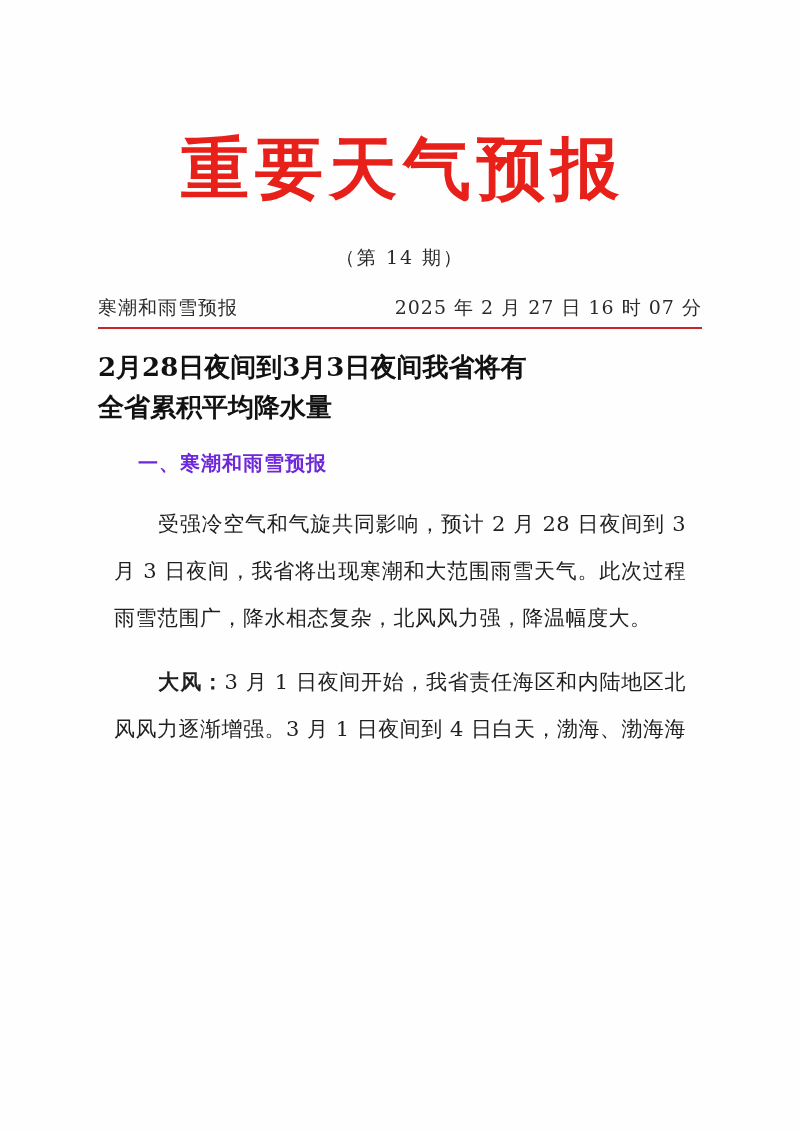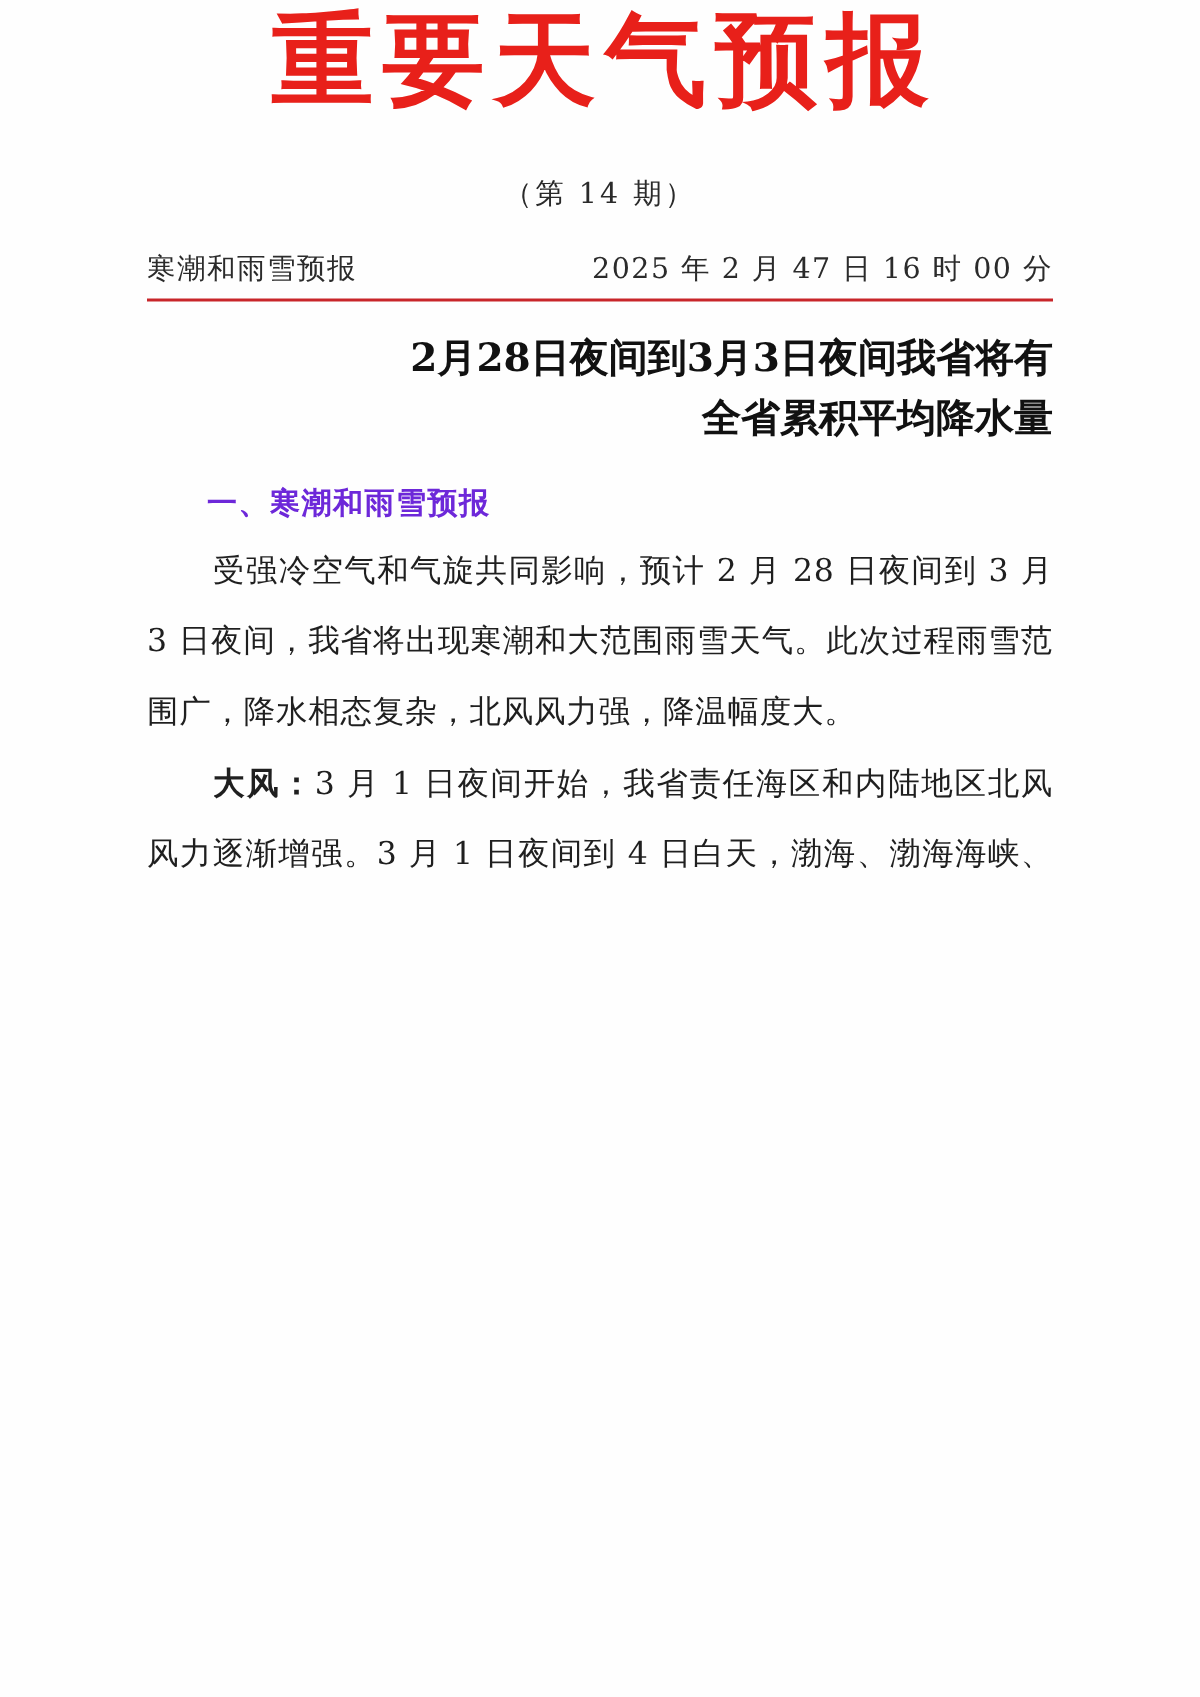--- a/index.html
+++ b/index.html
@@ -19,20 +19,21 @@
   .page {
     width: 800px;
     height: 1131px;
     position: relative;
     background: #fefefe;
     box-sizing: border-box;
   }
 
   
   .masthead {
+    padding-top: 128px;
     text-align: center;
   }
   .doc-title {
     font-family: "DejaVu Serif", "Liberation Serif", serif;
     font-weight: bold;
     font-size: 68px;
     line-height: 80px;
     color: #e8201a;
     letter-spacing: 6px;
     text-indent: 6px;
@@ -79,21 +80,21 @@
     margin: 7px auto 0 auto;
     border: 0;
     border-top: 2.5px solid #c8262a;
   }
 
   
   .headline {
     margin: 0 auto;
     width: 604px;
     padding-top: 18px;
-    text-align: right;
+    text-align: left;
     font-family: "DejaVu Serif", "Liberation Serif", serif;
     font-weight: bold;
     font-size: 26px;
     line-height: 40px;
     color: #111111;
     letter-spacing: 0px;
   }
   .headline-line {
     display: block;
     white-space: nowrap;
@@ -117,21 +118,21 @@
     margin: 0;
     padding-bottom: 4px;
   }
 
   .para {
     font-family: "DejaVu Serif", "Liberation Serif", serif;
     font-size: 21px;
     line-height: 47px;
     color: #1f1f1f;
     text-indent: 44px;
-    margin: 0;
+    margin: 16px;
     text-align: justify;
     text-justify: inter-character;
     letter-spacing: 0.5px;
     word-break: break-all;
   }
   .para .lead {
     font-weight: bold;
     letter-spacing: 1px;
   }
   .para.truncated {
@@ -144,21 +145,21 @@
 
 <div class="page">
 
   <div class="masthead">
     <h1 class="doc-title">重要天气预报</h1>
     <p class="issue-line">（第 14 期）</p>
   </div>
 
   <div class="header-row">
     <span class="org-name">寒潮和雨雪预报</span>
-    <span class="issue-datetime">2025 年 2 月 47 日 16 时 00 分</span>
+    <span class="issue-datetime">2025 年 2 月 27 日 16 时 07 分</span>
   </div>
 
   <hr class="red-rule">
 
   <div class="headline">
     <span class="headline-line">2月28日夜间到3月3日夜间我省将有</span>
     <span class="headline-line">全省累积平均降水量</span>
   </div>
 
   <div class="body-block">

